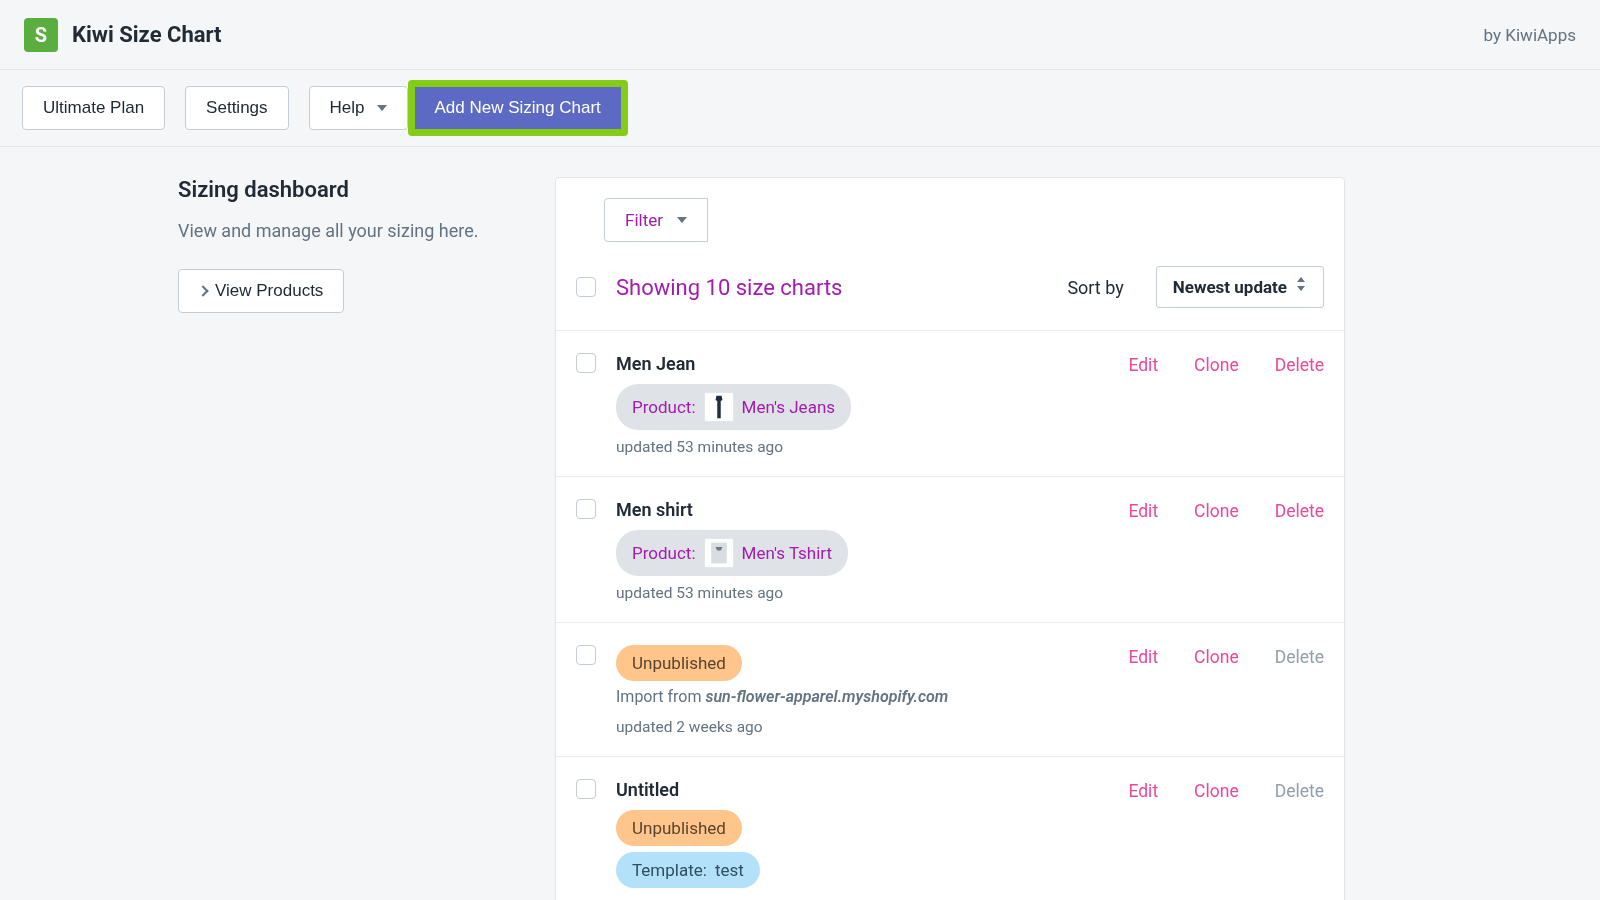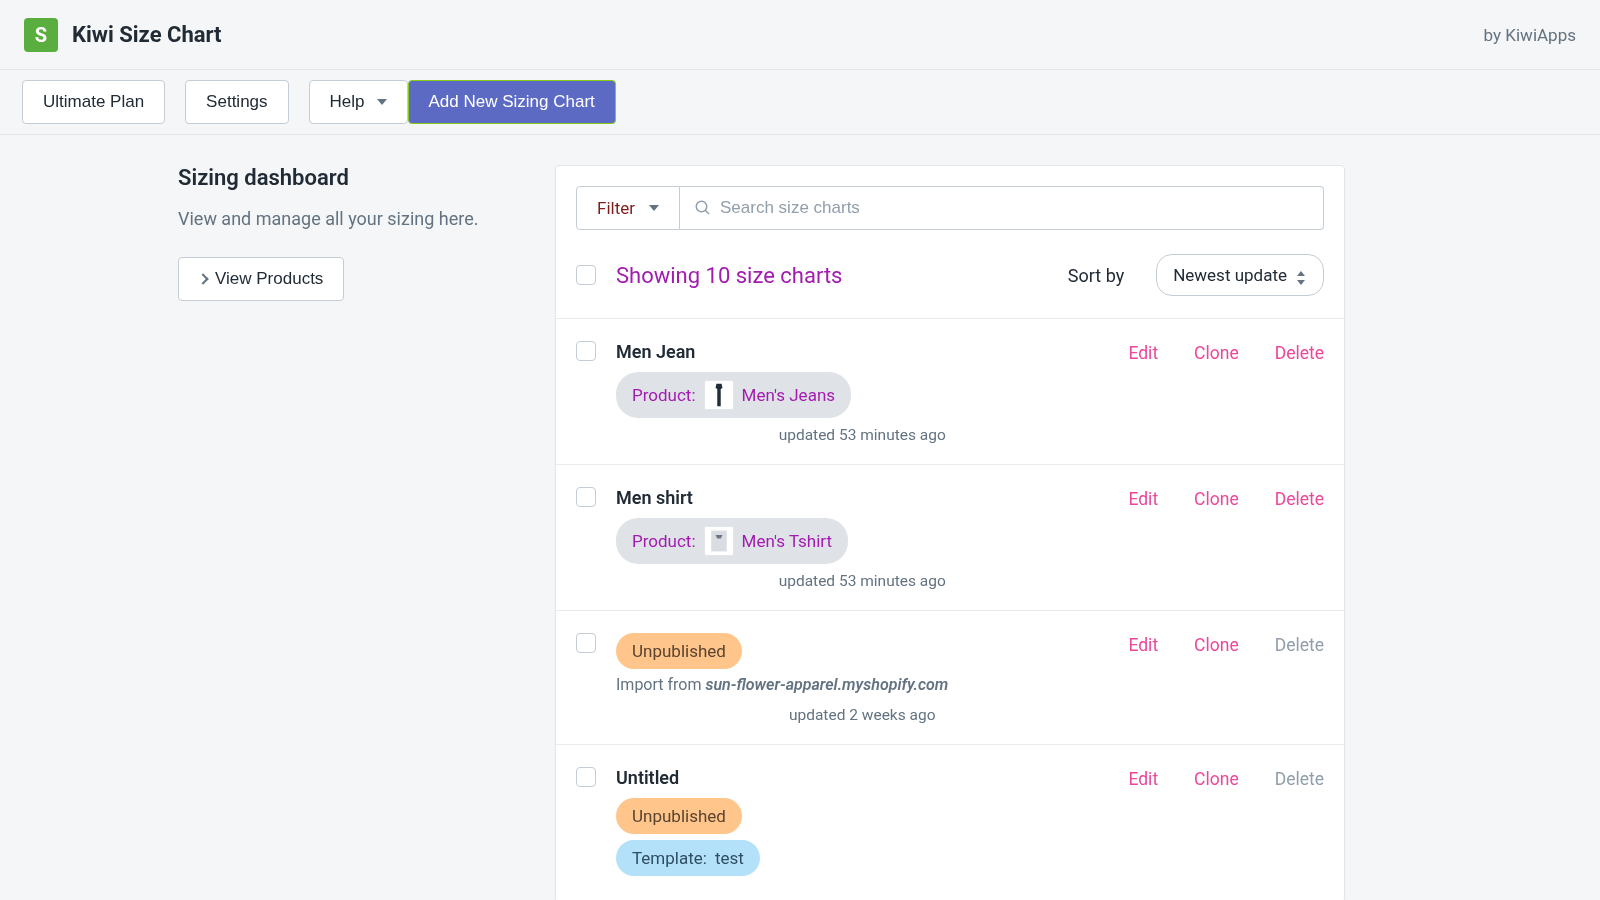--- a/index.html
+++ b/index.html
@@ -53,21 +53,21 @@
     border-radius: 4px;
     font-size: 17px;
     color: #212b36;
     cursor: pointer;
     display: inline-flex;
     align-items: center;
     gap: 8px;
   }
   .btn-primary {
     background: #5c6ac4;
-    border: 1px solid #84cc16;
+    border: 7px solid #84cc16;
     color: #fff;
   }
   .caret-down {
     width: 0; height: 0;
     border-left: 5px solid transparent;
     border-right: 5px solid transparent;
     border-top: 6px solid #637381;
     margin-left: 4px;
   }
   .main {
@@ -97,26 +97,27 @@
   }
   .filter-row {
     display: flex;
     padding: 20px 20px 0 20px;
   }
   .filter-btn {
     border: 1px solid #c4cdd5;
     border-radius: 4px 0 0 4px;
     padding: 11px 20px;
     font-size: 17px;
-    color: #7f1d1d;
+    color: #a21caf;
     background: #fff;
     display: flex;
     align-items: center;
     gap: 10px;
     cursor: pointer;
+    margin-left: 28px;
   }
   .search-wrap {
     flex: 1;
     border: 1px solid #c4cdd5;
     border-left: none;
     border-radius: 0 4px 4px 0;
     display: flex;
     align-items: center;
     padding: 0 14px;
     background: #fff;
@@ -146,28 +147,29 @@
     border: 1.5px solid #c4cdd5;
     border-radius: 4px;
     background: #fff;
     cursor: pointer;
     flex-shrink: 0;
   }
   .hdr-count { font-size: 22px; color: #a21caf; flex: 1; }
   .sort-label { font-size: 18px; color: #212b36; margin-right: 12px; }
   .sort-select {
     border: 1px solid #c4cdd5;
-    border-radius: 16px;
+    border-radius: 3px;
     padding: 10px 16px;
     font-size: 17px;
     background: #fff;
     display: inline-flex;
-    align-items: flex-end;
+    align-items: flex-start;
     gap: 10px;
     cursor: pointer;
+    font-weight: bold;
   }
   .sort-arrows { width: 10px; height: 14px; position: relative; }
   .sort-arrows::before, .sort-arrows::after {
     content: ""; position: absolute; left: 0; width: 0; height: 0;
     border-left: 4px solid transparent; border-right: 4px solid transparent;
   }
   .sort-arrows::before { top: 0; border-bottom: 5px solid #637381; }
   .sort-arrows::after  { bottom: 0; border-top: 5px solid #637381; }
 
   .row { border-top: 1px solid #e9ecef; padding: 22px 20px 20px 20px; display: flex; gap: 20px; }
@@ -186,21 +188,21 @@
   .pill-unpublished { background: #ffc58b; color: #594430; }
   .pill-template { background: #b4e1fa; color: #2e4e62; }
   .thumb {
     width: 30px; height: 30px; border-radius: 2px; background: #fff;
     display: inline-flex; align-items: center; justify-content: center;
     border: 1px solid #e3e5e8;
   }
   .thumb svg { width: 22px; height: 26px; }
   .import-line { font-size: 16px; color: #637381; margin: 6px 0 12px 0; }
   .import-line em { font-style: italic; font-weight: 600; }
-  .updated-line { font-size: 15.5px; color: #637381; margin-top: 8px; text-align: center; }
+  .updated-line { font-size: 15.5px; color: #637381; margin-top: 8px; }
   .row-actions { display: flex; gap: 36px; padding-top: 2px; }
   .action-link { color: #ec4899; font-size: 17.5px; cursor: pointer; text-decoration: none; }
   .action-link.disabled { color: #919eab; cursor: default; }
 </style>
 </head>
 <body>
 
 <div class="topbar">
   <div class="brand">
     <div class="logo">S</div>
@@ -231,27 +233,20 @@
     </button>
   </div>
 
   <div class="card">
 
     <div class="filter-row">
       <div class="filter-btn">
         <span>Filter</span>
         <span class="caret-down"></span>
       </div>
-      <div class="search-wrap">
-        <svg class="search-icon" viewBox="0 0 24 24">
-            <circle cx="10" cy="10" r="7"></circle>
-            <line x1="20" y1="20" x2="15" y2="15"></line>
-          </svg>
-        <input type="text" placeholder="Search size charts" style="">
-      </div>
     </div>
 
     <div class="header-row">
       <div class="checkbox"></div>
       <div class="hdr-count">Showing 10 size charts</div>
       <span class="sort-label">Sort by</span>
       <div class="sort-select">
         <span>Newest update</span>
         <span class="sort-arrows"></span>
       </div>

